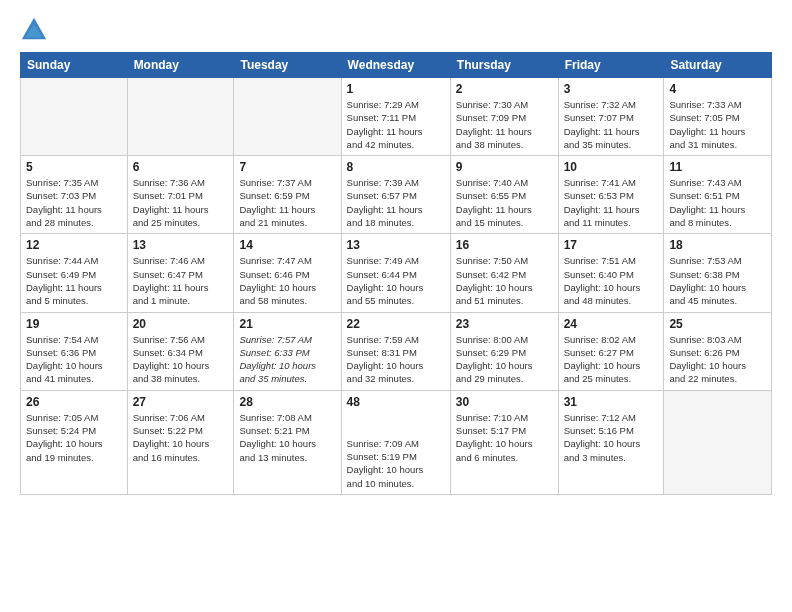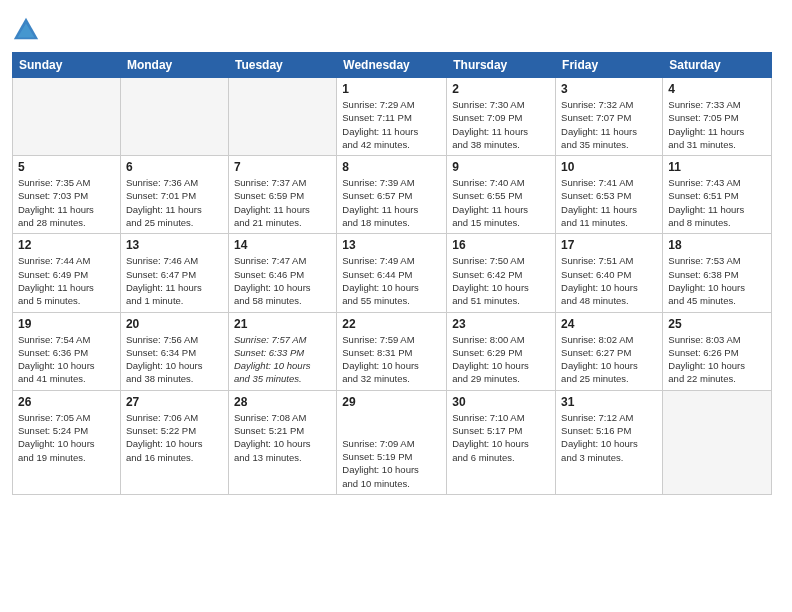--- a/index.html
+++ b/index.html
@@ -6,21 +6,21 @@
     body {
       width: 792px;
       height: 612px;
       font-family: Arial, sans-serif;
       background: #fff;
       overflow: hidden;
     }
     .page {
       width: 792px;
       height: 467px;
-      padding: 16px 20px 10px 12px;
+      padding: 16px 20px 10px 20px;
     }
     .header {
       display: flex;
       align-items: flex-start;
       justify-content: space-between;
       margin-bottom: 8px;
     }
     .logo {
       display: flex;
       align-items: center;
@@ -325,21 +325,21 @@
 and 16 minutes.</div>
           </td>
           <td>
             <span class="day-num">28</span>
             <div class="day-info" style="white-space: pre-line;">Sunrise: 7:08 AM
 Sunset: 5:21 PM
 Daylight: 10 hours
 and 13 minutes.</div>
           </td>
           <td>
-            <span class="day-num">29</span>
+            <span class="day-num">48</span>
             <div class="day-info" style="white-space: pre-line; margin-top: 28px;">Sunrise: 7:09 AM
 Sunset: 5:19 PM
 Daylight: 10 hours
 and 10 minutes.</div>
           </td>
           <td>
             <span class="day-num">30</span>
             <div class="day-info" style="white-space: pre-line;">Sunrise: 7:10 AM
 Sunset: 5:17 PM
 Daylight: 10 hours

